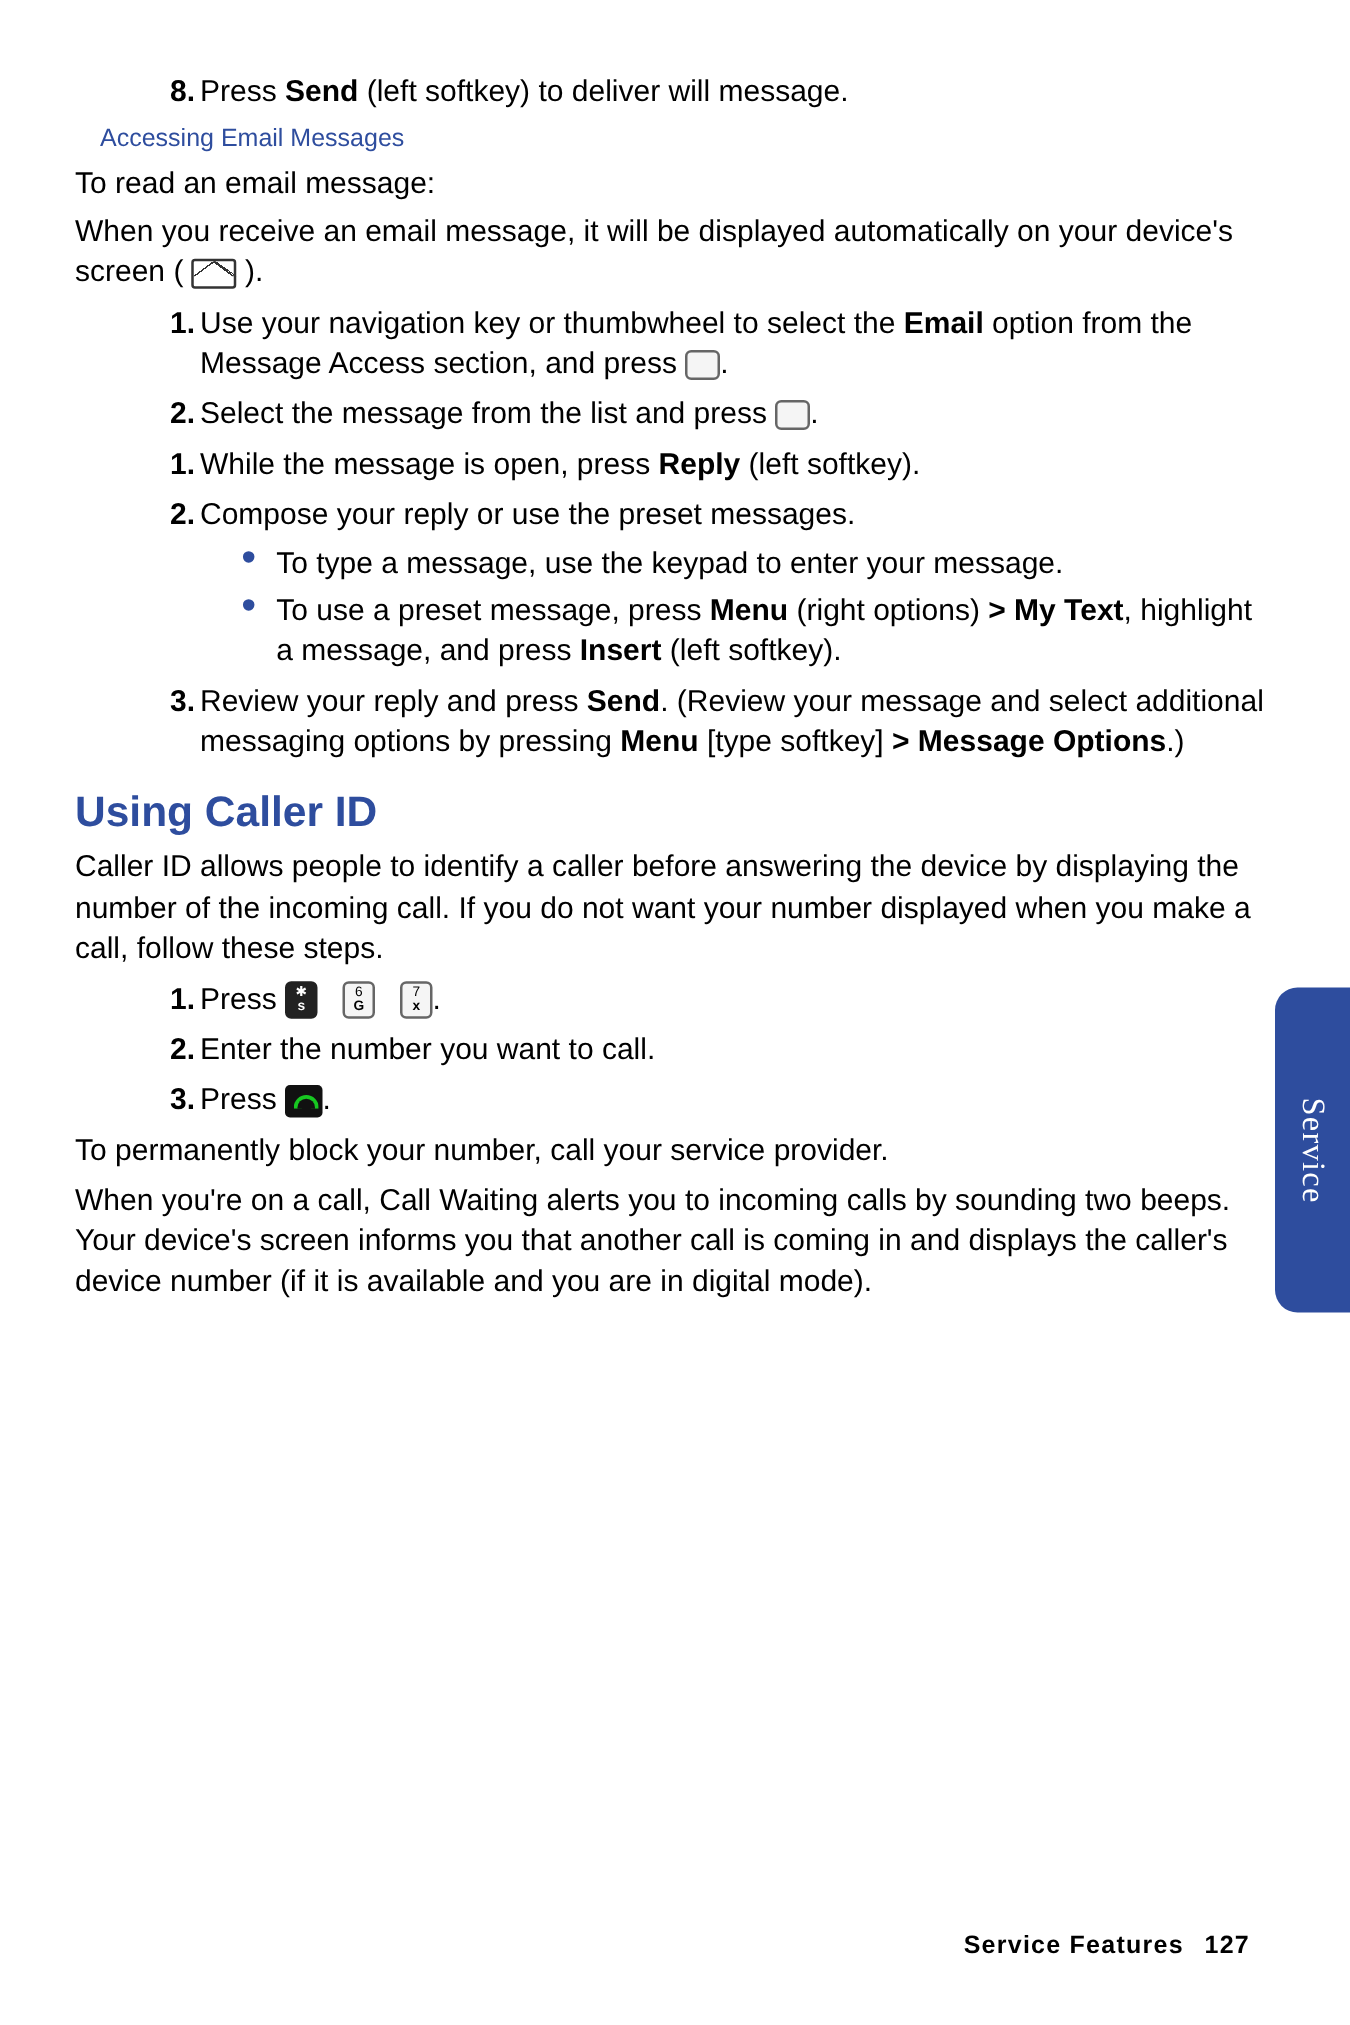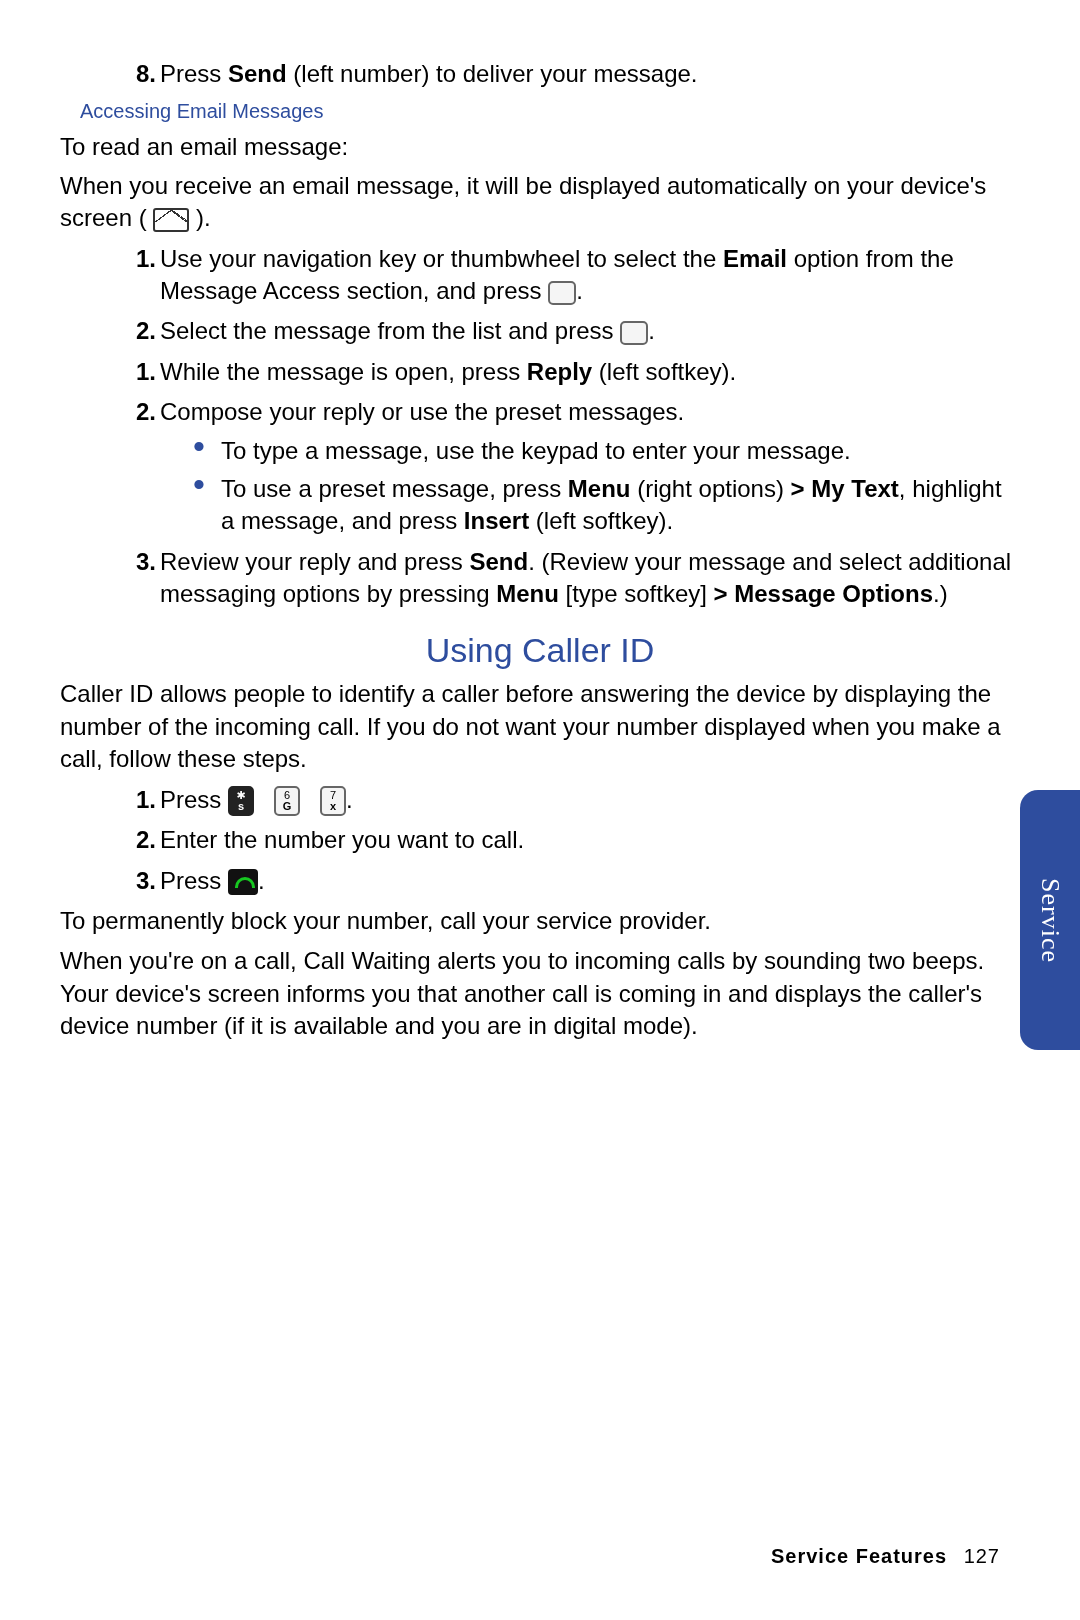--- a/index.html
+++ b/index.html
@@ -38,23 +38,22 @@
     writing-mode: vertical-rl;
     color: #fff;
     font-family: "Times New Roman", serif;
     font-size: 26px;
     letter-spacing: 1px;
   }
   .h2 {
     color: #2e4d9e;
     font-size: 34px;
     margin: 18px 0 4px 0;
-    font-weight: 400;
+    font-weight: 700;
     font-family: Arial, Helvetica, sans-serif;
-    text-align: center;
   }
   .h3 {
     color: #2e4d9e;
     font-size: 20px;
     margin: 6px 0 4px 20px;
     font-weight: 400;
   }
   .bold-line {
     font-weight: normal;
     margin: 6px 0;
@@ -154,32 +153,32 @@
     border-bottom:none; border-radius:10px 10px 0 0;
   }
   .footer {
     position: absolute;
     bottom: 50px;
     right: 80px;
     font-size: 20px;
     letter-spacing: 1px;
   }
   .footer .sf { font-weight: bold; }
-  .footer .pn { font-weight: normal; margin-left: 10px; }
+  .footer .pn { font-weight: bold; margin-left: 10px; }
 </style>
 </head>
 <body>
 
 <div class="page">
 
   <ol class="num">
     <li>
       <span class="marker">8.</span>
       <span>
-        <span>Press </span><b>Send</b><span> (left number) to deliver your message.</span>
+        <span>Press </span><b>Send</b><span> (left softkey) to deliver will message.</span>
       </span>
     </li>
   </ol>
 
   <div class="h3">Accessing Email Messages</div>
 
   <div class="bold-line">To read an email message:</div>
 
   <p class="body-p">
     <span>When you receive an email message, it will be displayed automatically on your device's screen ( </span>

